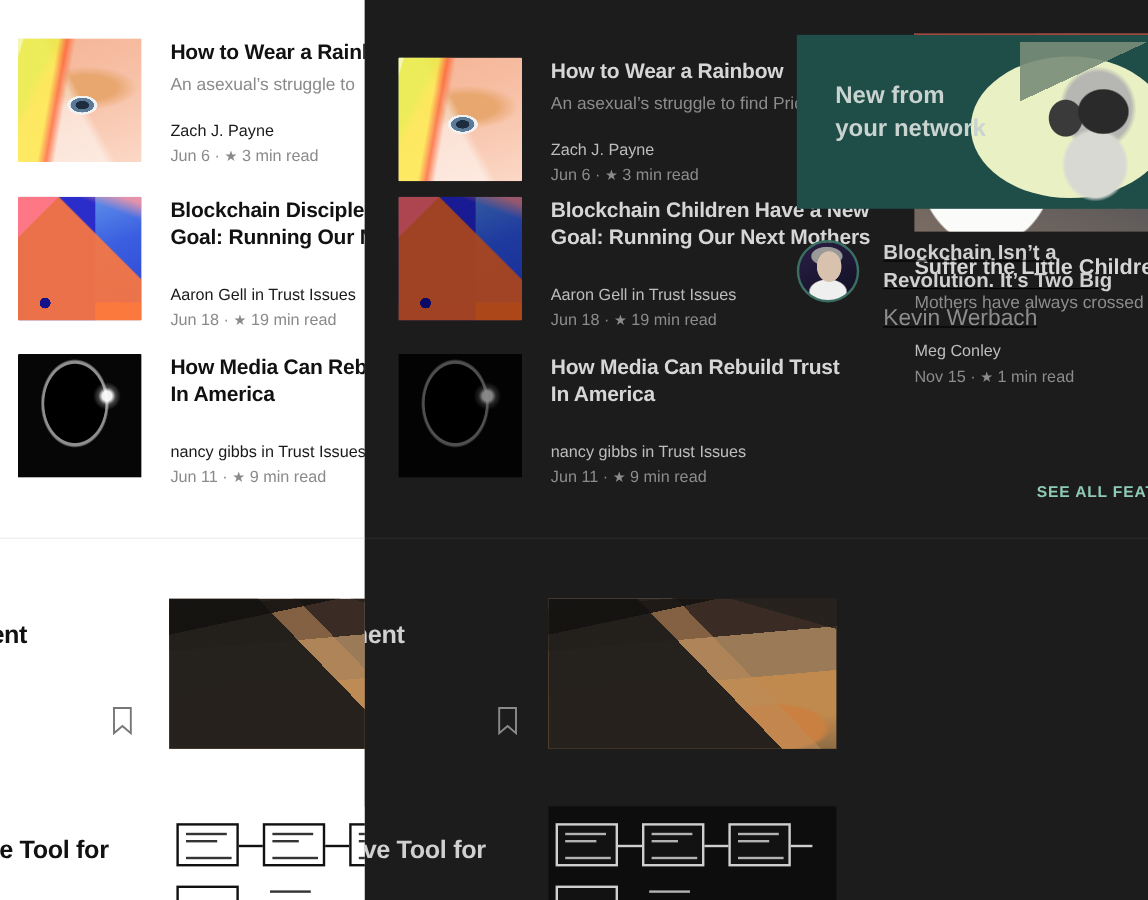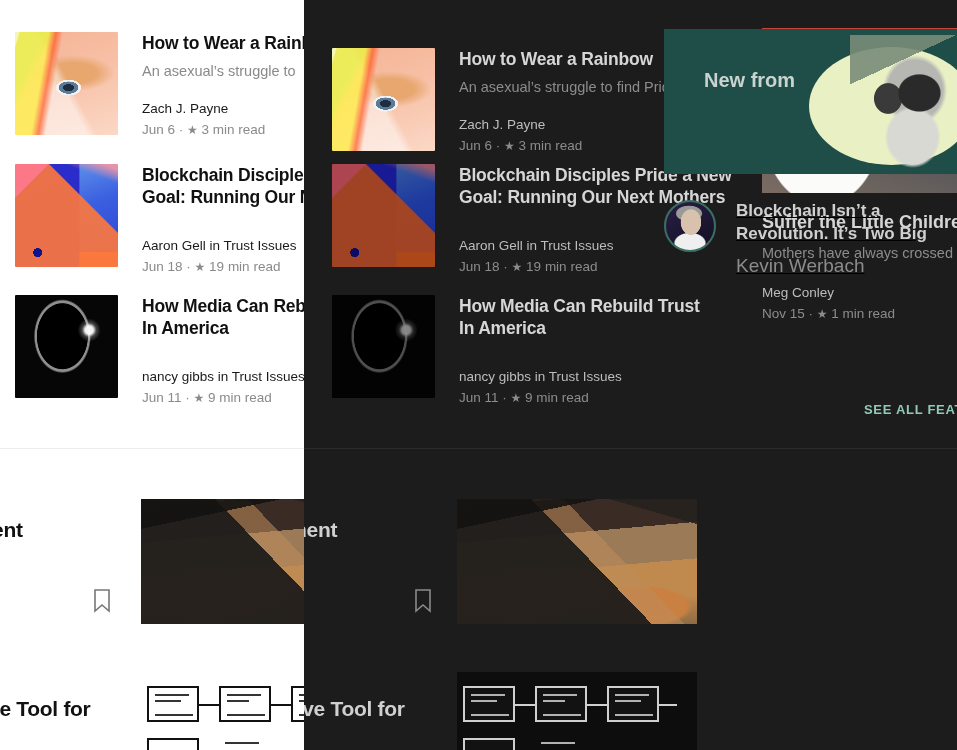--- a/index.html
+++ b/index.html
@@ -102,21 +102,21 @@
     position: absolute; left: 360px; top: 29px;
     width: 300px; height: 145px;
     overflow: hidden;
   }
   .network-blob {
     position: absolute; right: -10px; top: 18px;
     width: 165px; height: 118px; border-radius: 50%;
     background: #e9f0c4;
   }
   .network-label {
-    position: absolute; left: 40px; top: 38px;
+    position: absolute; left: 32px; top: 38px;
     font-size: 20px; font-weight: bold; line-height: 1.35;
     color: #c9d3d0;
   }
   .net-article { position: absolute; left: 360px; top: 200px; display: flex; }
   .net-avatar {
     width: 52px; height: 52px; border-radius: 50%;
     background-size: cover; background-position: center;
     border: 2px solid #3c6f63; flex: 0 0 52px;
   }
   .net-art-text { margin-left: 20px; width: 210px; text-decoration: underline; }
@@ -307,21 +307,21 @@
             <span class="star">★</span>
             <span>3 min read</span>
           </div>
         </div>
       </div>
 
       <div class="art-row" style="left:28px; top:164px;">
         <div class="thumb img-block img-block-dark"></div>
         <div class="art-text">
           <div class="art-title">
-            <div>Blockchain Disciples Pride a New</div>
+            <div>Blockchain Children Have a New</div>
             <div>Goal: Running Our Next Mothers</div>
           </div>
           <div class="art-meta-name" style="margin-top:30px;">Aaron Gell in Trust Issues</div>
           <div class="art-meta-date">
             <span>Jun 18</span>
             <span>·</span>
             <span class="star">★</span>
             <span>19 min read</span>
           </div>
         </div>
@@ -386,20 +386,21 @@
         <div class="sk-scribble" style="left:158px;top:42px; width:38px;"></div>
         <div class="sk-box" style="left:6px; top:66px; width:52px; height:24px;"></div>
         <div class="sk-scribble" style="left:84px; top:70px; width:34px;"></div>
       </div>
 
       <div class="network-card" style="background:#1f4d47;">
         <div class="network-blob"></div>
         <div class="vr-head"></div>
         <div class="network-label">
           <div>New from</div>
+          <div>your network</div>
         </div>
       </div>
 
       <div class="net-article">
         <div class="net-avatar net-avatar-art"></div>
         <div class="net-art-text">
           <div class="net-art-title">
             <div>Blockchain Isn’t a</div>
             <div>Revolution. It’s Two Big</div>
           </div>

